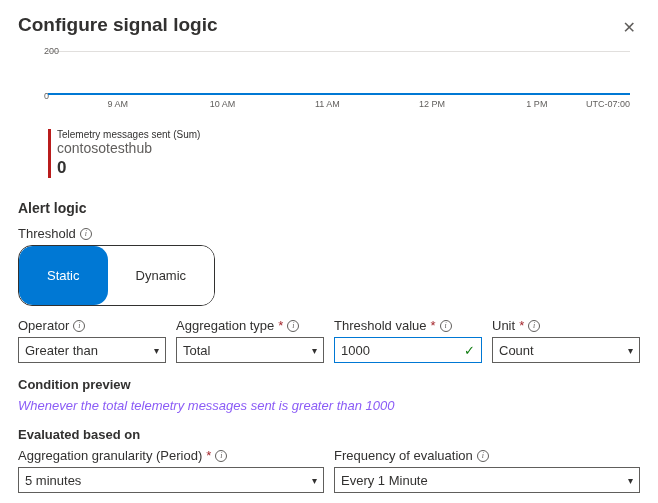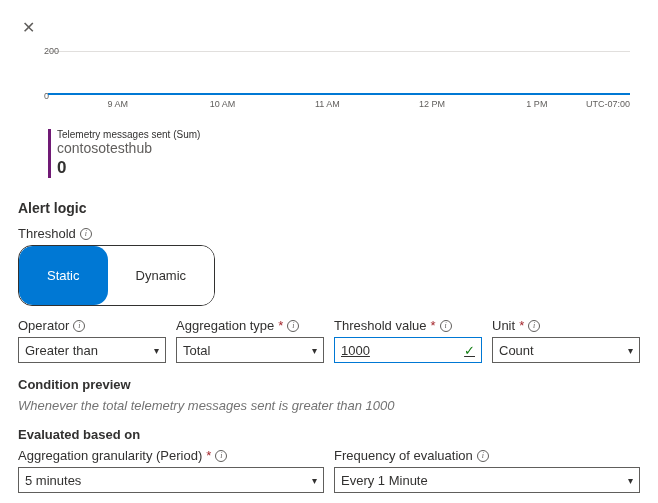--- a/index.html
+++ b/index.html
@@ -70,21 +70,21 @@
     margin-left: 20px;
     margin-top: 4px;
     font-size: 9px;
     color: #605e5c;
     position: relative;
   }
   .x-label { position: absolute; transform: translateX(-50%); }
   .utc    { position: absolute; right: 0; }
   .legend-block {
     margin: 18px 0 10px 20px;
-    border-left: 3px solid #701a75;
+    border-left: 3px solid #b91c1c;
     padding-left: 6px;
   }
   .legend-title { font-size: 10px; color: #323130; }
   .legend-sub   { font-size: 14px;  color: #605e5c; }
   .legend-value { font-size: 17px; font-weight: 600; margin-top: 2px; }
   h2.section {
     font-size: 14px;
     font-weight: 600;
     margin: 22px 0 10px 0;
   }
@@ -148,35 +148,36 @@
     display: flex;
     align-items: center;
     justify-content: space-between;
     cursor: pointer;
     position: relative;
   }
   .chev {
     font-size: 10px;
     color: #323130;
   }
-  .input.validated { border-color: #0078d4; text-decoration: underline; }
+  .input.validated { border-color: #0078d4; }
   .check { color: #107c10; font-size: 13px; }
   .preview {
     font-style: italic;
-    color: #737373;
+    color: #8b5cf6;
     margin: 6px 0 10px 0;
     font-size: 13px;
   }
 </style>
 </head>
 <body>
 
 <div class="panel">
 
   <div class="header">
+    <h1>Configure signal logic</h1>
     <div class="close">✕</div>
   </div>
 
   
   <div class="chart-area">
     <div class="chart-grid">
       <div class="grid-line" style="top:0"></div>
       <span class="grid-label" style="top:0">200</span>
       <div class="grid-line" style="bottom:0"></div>
       <span class="grid-label" style="bottom:-1px;top:auto;transform:translate(0,50%)">0</span>

